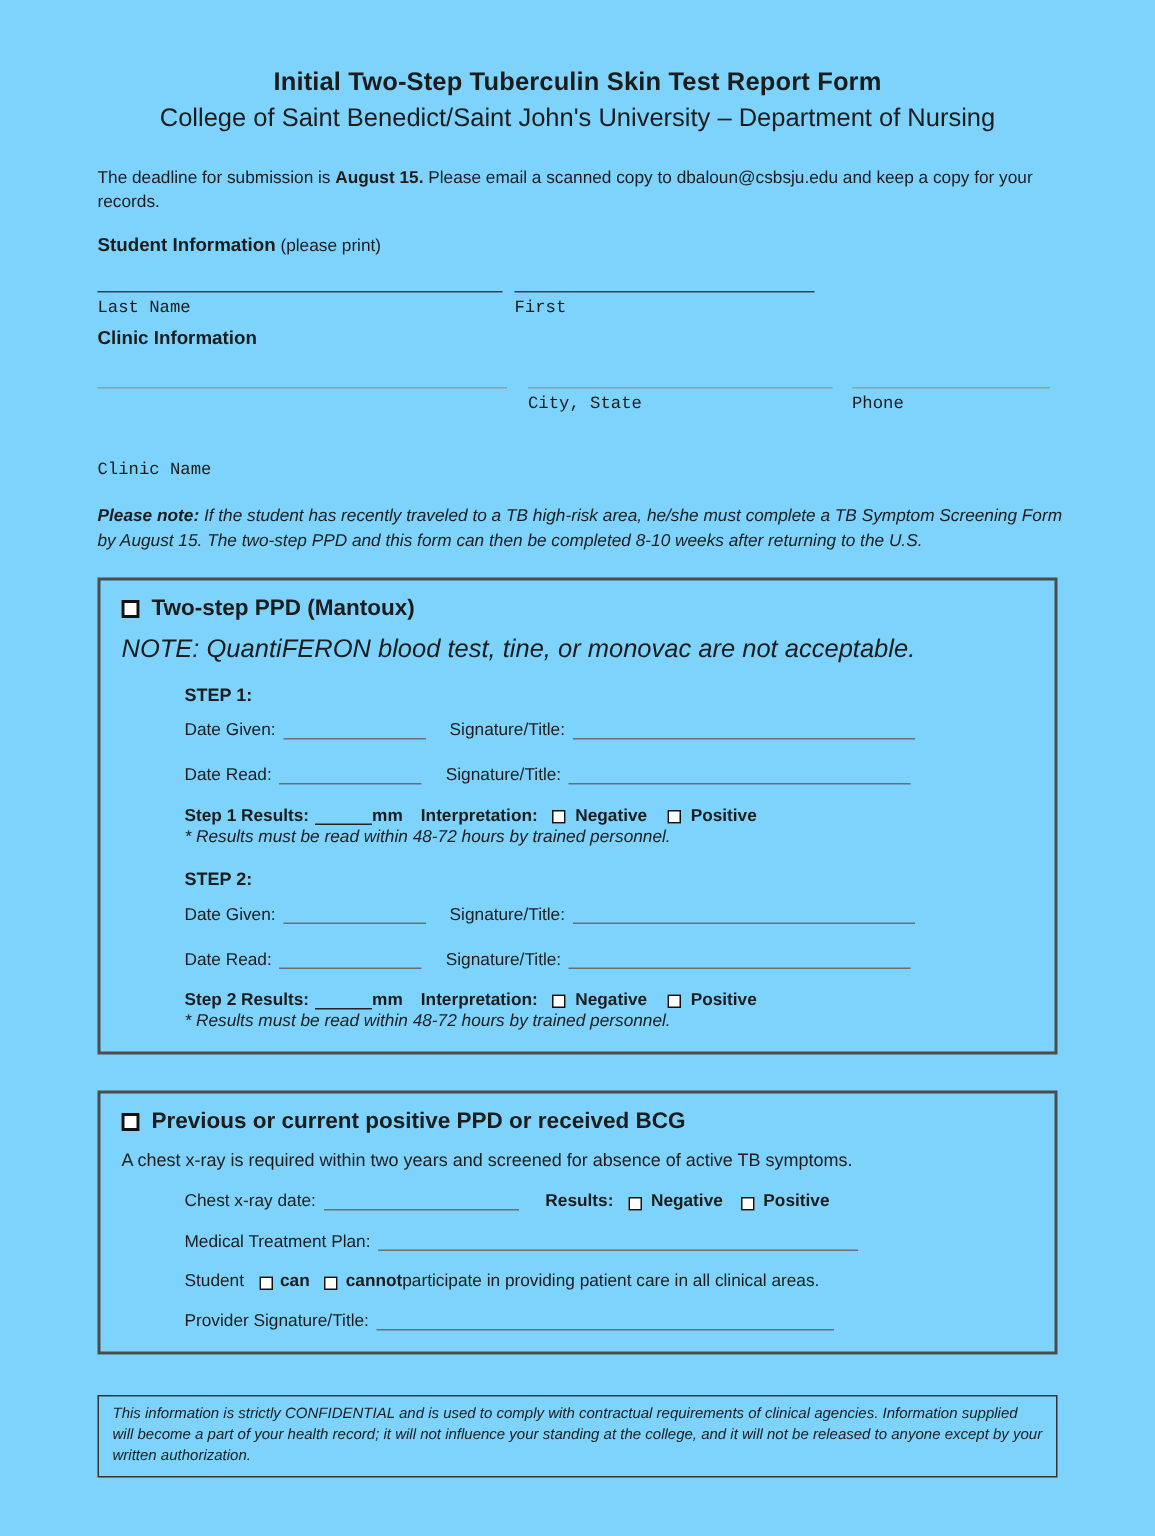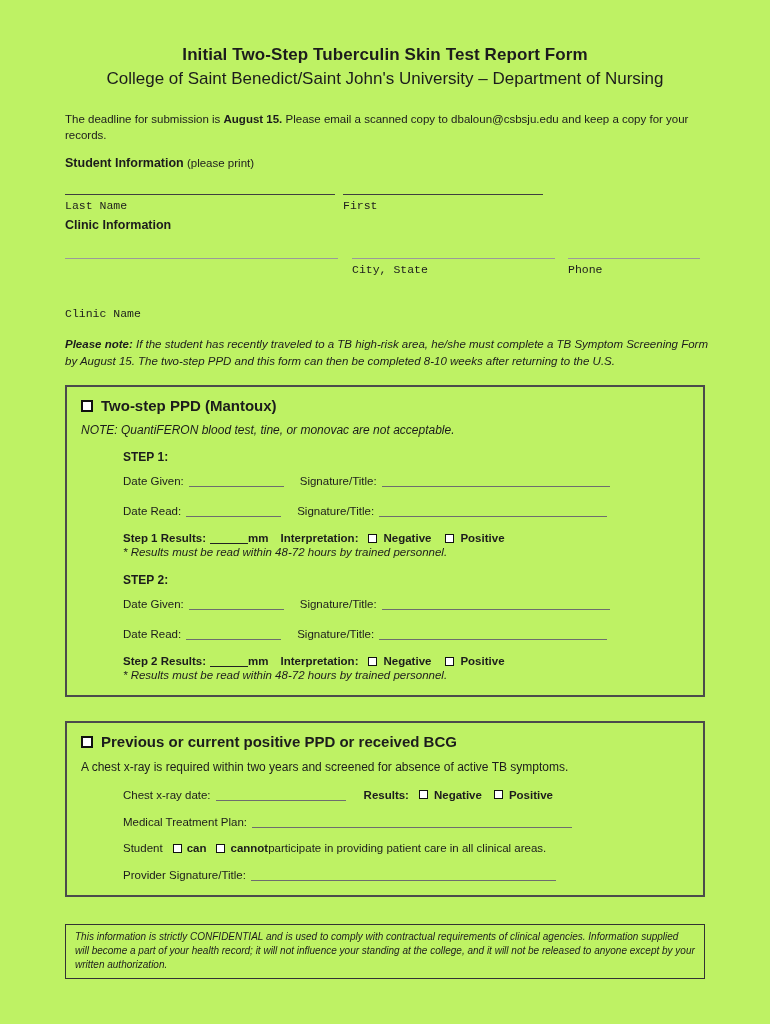--- a/index.html
+++ b/index.html
@@ -1,20 +1,20 @@
 <!DOCTYPE html>
 <html><head>
 <meta charset="utf-8">
 <style>
   html,body { margin:0; padding:0; background:#ffffff; }
   .page {
     position:relative;
     width:770px; height:1024px;
     margin:0 auto;
-    background:#bef264;
+    background:#7dd3fc;
     box-sizing:border-box;
     padding:44px 65px 0 65px;
     font-family:"Liberation Sans", sans-serif;
     color:#1c1c1c;
     overflow:hidden;
   }
   .doc-title { font-size:17px; font-weight:bold; text-align:center; line-height:1.25; letter-spacing:0.1px; }
   .doc-subtitle { font-size:17px; text-align:center; margin-top:4px; }
   .deadline { font-size:11.5px; line-height:1.4; margin-top:22px; width:652px; }
   .b { font-weight:bold; }
@@ -30,39 +30,39 @@
   .w-clinic { width:273px; margin-right:14px;gap:44px; }
   .w-city { width:203px; margin-right:13px; }
   .w-phone { width:132px; }
   .note { font-size:11.5px; font-style:italic; line-height:1.42; margin-top:16px; width:648px; }
   .box { border:2px solid #4b4b4b; margin-top:16px; box-sizing:border-box; padding:10px 14px 14px 14px; }
   .box2 { margin-top:24px; }
   .box-header { font-size:15px; font-weight:bold; display:flex; align-items:center; }
   .cb { display:inline-block; box-sizing:border-box; border:2px solid #101010; background:#fff; }
   .cb-lg { width:12px; height:12px; margin-right:8px; flex:none; }
   .cb-sm { width:9px; height:9px; border-width:1.5px; vertical-align:-1px; }
-  .box-note { font-size:12px; font-style:italic; margin-top:9px; }
+  .box-note { font-size:17px; font-style:italic; margin-top:9px; }
   .indent { margin-left:42px; }
   .step-heading { font-size:12px; font-weight:bold; margin-top:13px; }
   .form-row { font-size:11.5px; margin-top:10px; display:flex; align-items:flex-end; }
   .form-row.gap-lg { margin-top:17px; }
   .u-line { display:inline-block; height:12px; border-bottom:1px solid #6e6e6e; }
   .date-line { width:95px; margin-left:5px; margin-right:16px; }
   .sig-line { width:228px; margin-left:5px; }
   .results-row { font-size:11.5px; font-weight:bold; margin-top:15px; display:flex; align-items:center; }
   .mm-line { width:38px; height:11px; border-bottom:1px solid #222; margin-left:4px; }
   .sp12 { display:inline-block; width:12px; }
   .cbx-gap { margin:0 6px 0 10px; }
   .footnote { font-size:11.5px; font-style:italic; margin-top:2px; }
   .bcg-desc { font-size:12px; margin-top:10px; }
   .xray-line { width:130px; margin-left:5px; margin-right:18px; }
   .plan-line { width:320px; margin-left:5px; }
   .prov-line { width:305px; margin-left:5px; }
   .bcg-row { font-size:11.5px; margin-top:14px; display:flex; align-items:flex-end; }
-  .bcg-inline { align-items:center; }
+  .bcg-inline { }
   .confidential-box { border:1.5px solid #333; margin-top:27px; box-sizing:border-box; padding:5px 9px 7px 9px; }
   .confidential-text { font-size:10px; font-style:italic; line-height:1.38; }
   .step2-space { margin-top:15px; }
 </style>
 </head>
 <body>
 
 <div class="page">
 
   <div class="doc-title">Initial Two-Step Tuberculin Skin Test Report Form</div>

